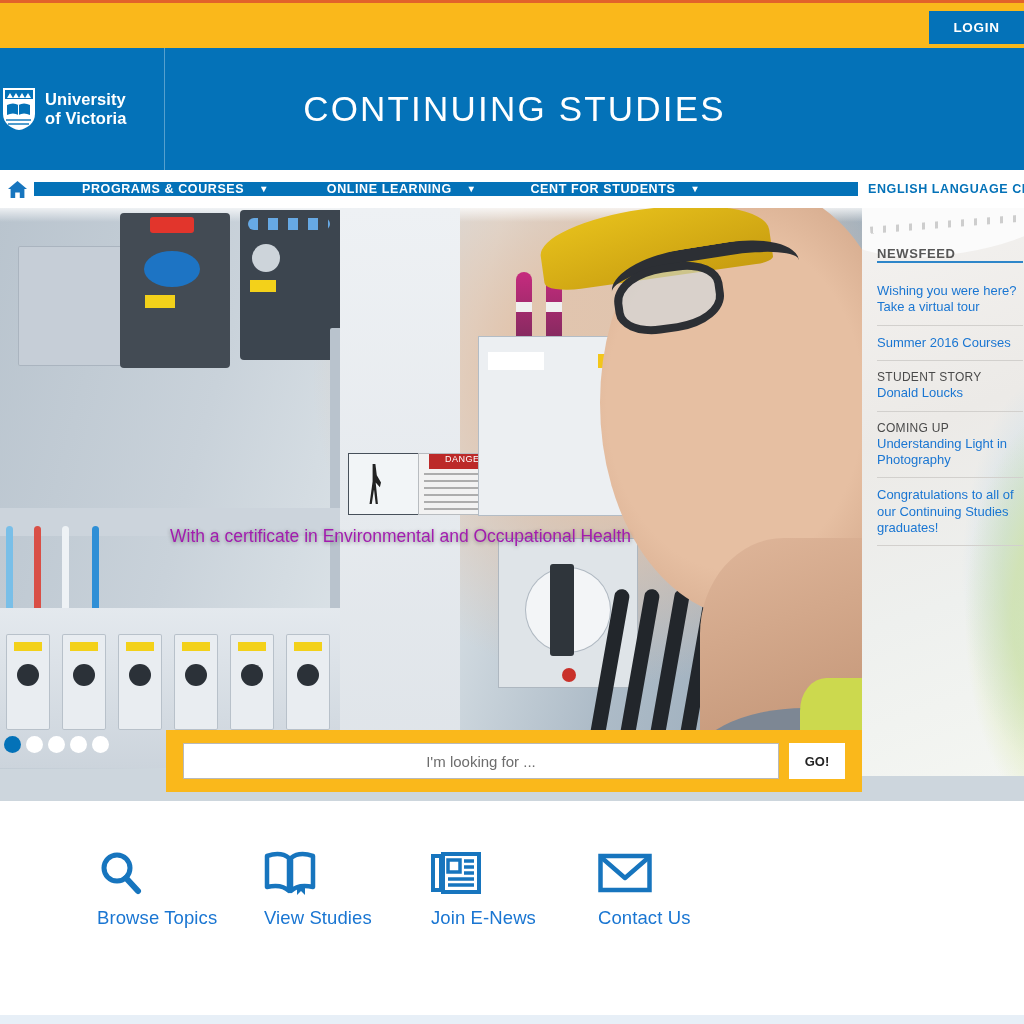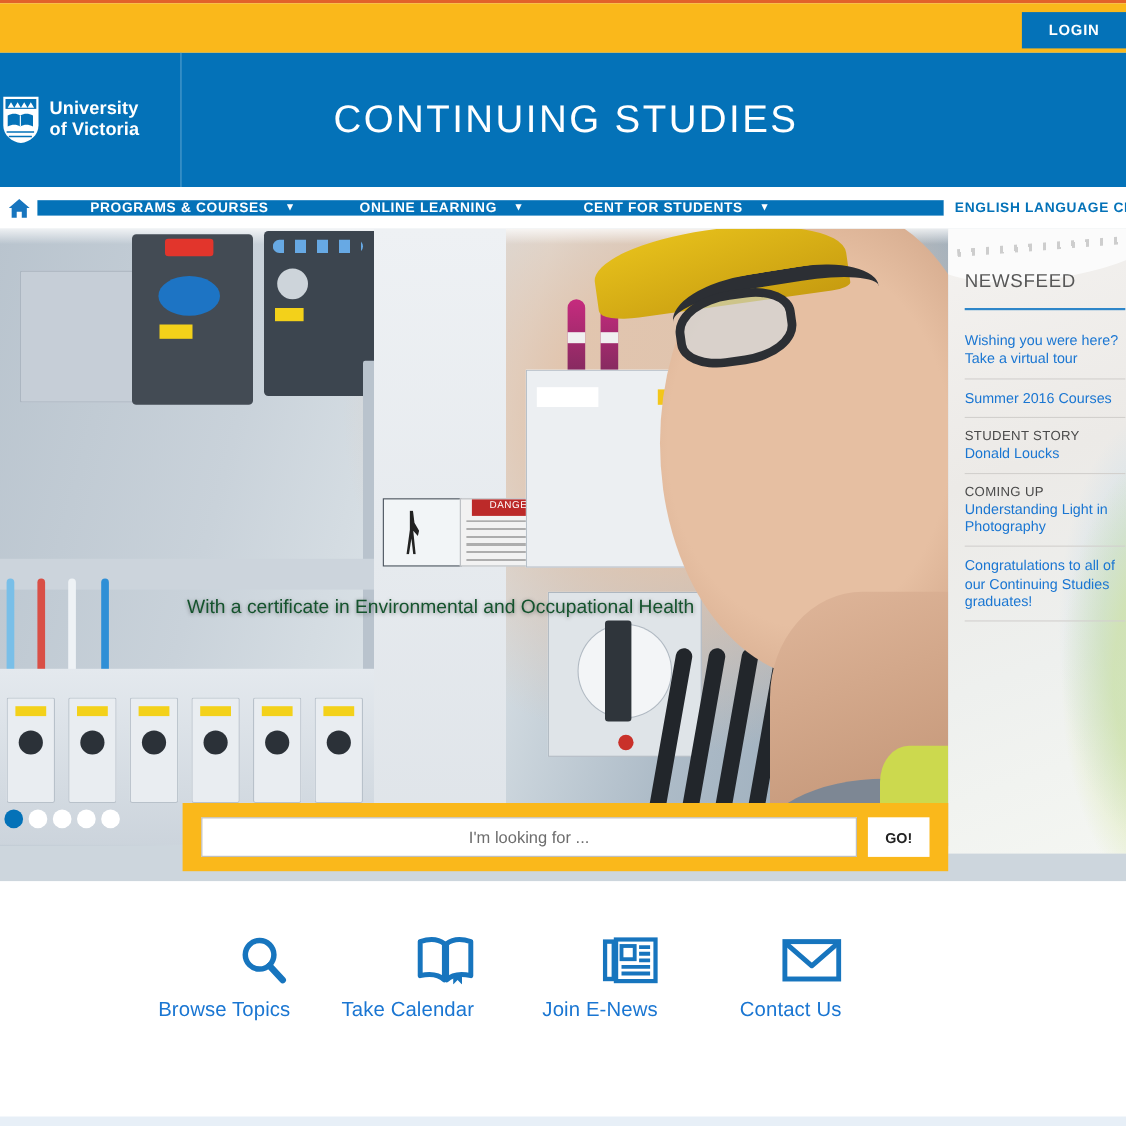--- a/index.html
+++ b/index.html
@@ -192,21 +192,21 @@
   }
 
   
   .hero-copy { position: absolute; left: 170px; top: 316px; width: 680px; z-index: 8; }
   .hero-title {
     color: #ffffff; font-size: 51px; font-weight: bold; line-height: 0.99;
     letter-spacing: -0.5px;
     text-shadow: 0 1px 5px rgba(0,0,0,0.35);
   }
   .hero-sub {
-    color: #14532d; font-size: 17.5px; margin-top: 17px;
+    color: #a21caf; font-size: 17.5px; margin-top: 2px;
     text-shadow: 0 1px 4px rgba(0,0,0,0.4);
   }
 
   .carousel-dots {
     position: absolute; left: 4px; top: 528px; display: flex; gap: 5px; z-index: 9;
   }
   .dot { width: 17px; height: 17px; border-radius: 50%; background: #ffffff; cursor: pointer; }
   .dot.active { background: #0472b8; }
 
   
@@ -242,22 +242,22 @@
     background: #fbfbfb; border-radius: 0 0 60% 40%;
     transform: rotate(-5deg);
   }
   .nf-perf {
     position: absolute; left: 8px; top: 12px; width: 170px; height: 7px;
     background: repeating-linear-gradient(90deg, rgba(150,150,150,0.45) 0 3px, rgba(0,0,0,0) 3px 13px);
     transform: rotate(-4.5deg);
   }
   .nf-inner { position: absolute; left: 15px; top: 38px; right: 0; }
   .nf-heading {
-    color: #575757; font-size: 17px; letter-spacing: 0.6px; font-weight: normal;
-    padding-bottom: 14px;
+    color: #575757; font-size: 13px; letter-spacing: 0.6px; font-weight: bold;
+    padding-bottom: 0;
   }
   .nf-rule { height: 2px; background: #2e86c9; width: 146px; margin-bottom: 11px; }
   .nf-item {
     padding: 9px 0 9px 0; border-bottom: 1px solid #d2d0cd; width: 146px;
   }
   .nf-item:first-of-type { padding-top: 2px; }
   .nf-kicker {
     display: block; color: #4a4a4a; font-size: 12px; letter-spacing: 0.3px;
     line-height: 1.25;
   }
@@ -266,21 +266,21 @@
     cursor: pointer; text-decoration: none;
   }
 
   
   .quicklinks {
     position: absolute; left: 0; top: 845px; width: 862px; height: 120px;
     display: flex; align-items: flex-start; justify-content: center; gap: 0px;
     background: #ffffff;
   }
   .ql {
-    width: 167px; display: flex; flex-direction: column; align-items: flex-end;
+    width: 167px; display: flex; flex-direction: column; align-items: flex-start;
     cursor: pointer; text-decoration: none;
   }
   .ql-icon { height: 56px; display: flex; align-items: center; justify-content: center; }
   .ql-label { color: #1a76d2; font-size: 18.5px; margin-top: 6px; letter-spacing: 0.1px; }
 
   .page-footer-strip {
     position: absolute; left: 0; bottom: 0; width: 100%; height: 9px;
     background: #e7eff7;
   }
 </style>
@@ -486,21 +486,21 @@
   </a>
 
   <a class="ql">
     <span class="ql-icon">
       <svg width="52" height="44" viewBox="0 0 52 44">
         <path d="M3 5 C12 2 20 3 25 7 L25 40 C20 35 12 34 3 36 Z" fill="none" stroke="#1775be" stroke-width="4.5" stroke-linejoin="round"></path>
         <path d="M49 5 C40 2 32 3 27 7 L27 40 C32 35 40 34 49 36 Z" fill="none" stroke="#1775be" stroke-width="4.5" stroke-linejoin="round"></path>
         <path d="M33 36 L33 44 L37 40 L41 44 L41 35 Z" fill="#1775be"></path>
       </svg>
     </span>
-    <span class="ql-label">Take Calendar</span>
+    <span class="ql-label">View Studies</span>
   </a>
 
   <a class="ql">
     <span class="ql-icon">
       <svg width="50" height="42" viewBox="0 0 50 42">
         <rect x="2" y="4" width="8" height="34" fill="none" stroke="#1775be" stroke-width="4"></rect>
         <rect x="12" y="2" width="36" height="38" fill="none" stroke="#1775be" stroke-width="4"></rect>
         <rect x="17" y="8" width="12" height="12" fill="none" stroke="#1775be" stroke-width="3.5"></rect>
         <line x1="33" y1="9" x2="43" y2="9" stroke="#1775be" stroke-width="3.5"></line>
         <line x1="33" y1="15" x2="43" y2="15" stroke="#1775be" stroke-width="3.5"></line>

